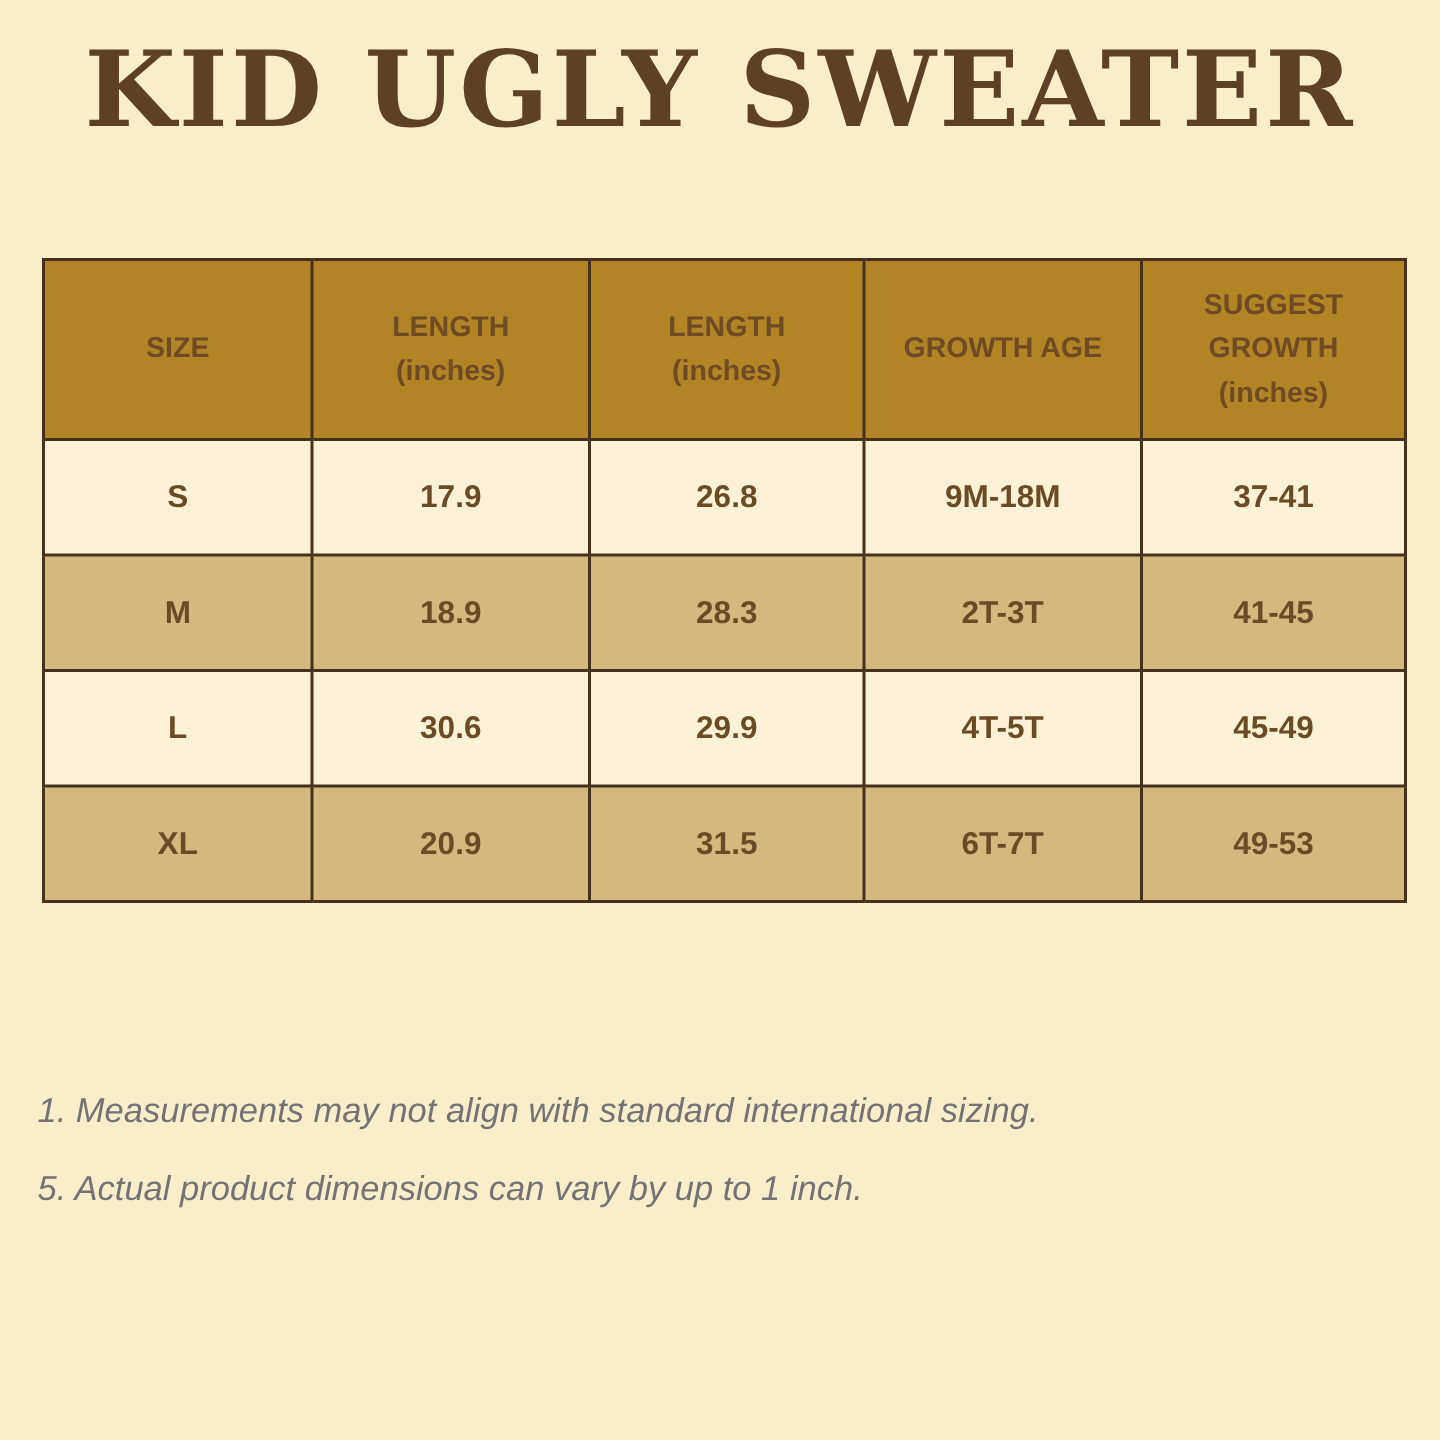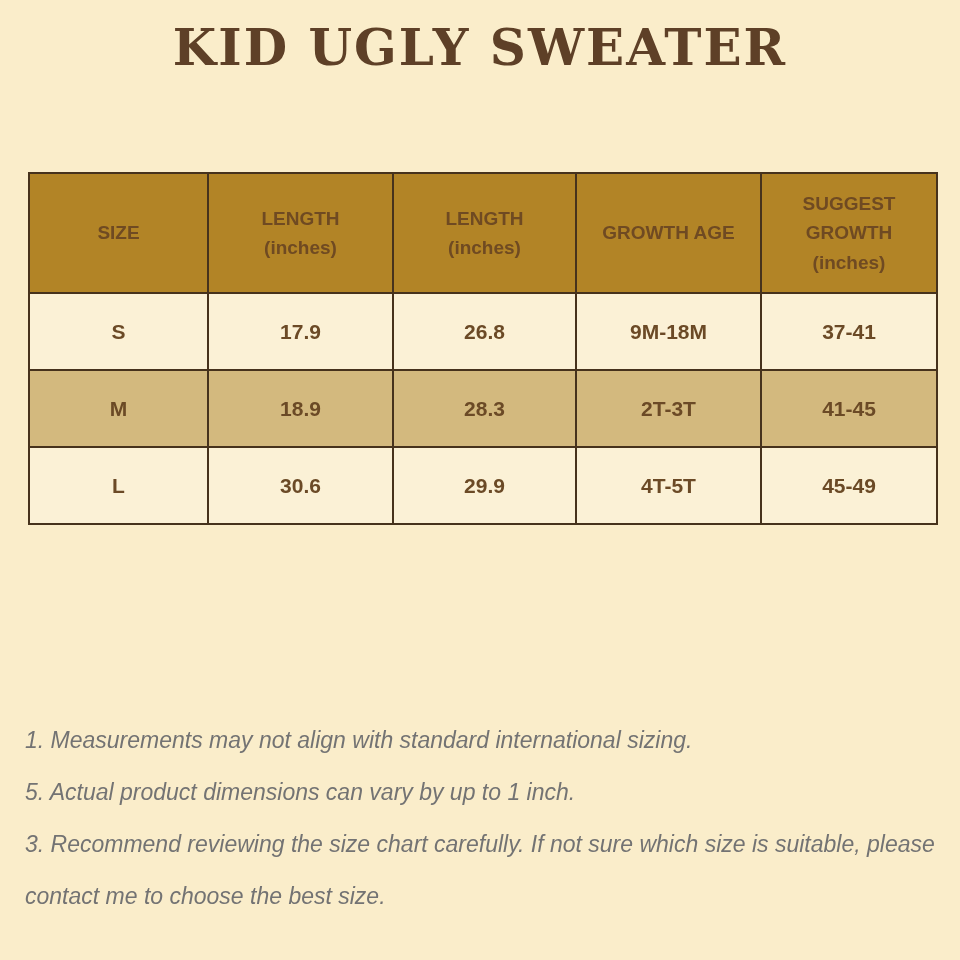--- a/index.html
+++ b/index.html
@@ -16,21 +16,21 @@
   }
   .page-title {
     position: absolute;
     top: 18px;
     left: 0;
     right: 0;
     margin: 0;
     text-align: center;
     font-family: "DejaVu Serif", serif;
     font-weight: bold;
-    font-size: 50px;
+    font-size: 70px;
     letter-spacing: 2px;
     color: #5E4027;
   }
   table.size-table {
     position: absolute;
     left: 28px;
     top: 172px;
     width: 908px;
     border-collapse: collapse;
     table-layout: fixed;
@@ -126,20 +126,26 @@
       <td>2T-3T</td>
       <td>41-45</td>
     </tr>
     <tr class="row-cream">
       <td>L</td>
       <td>30.6</td>
       <td>29.9</td>
       <td>4T-5T</td>
       <td>45-49</td>
     </tr>
+    <tr class="row-tan">
+      <td>XL</td>
+      <td>20.9</td>
+      <td>31.5</td>
+      <td>6T-7T</td>
+      <td>49-53</td>
+    </tr>
   </tbody>
 </table>
 
 <div class="notes">
   <p>1. Measurements may not align with standard international sizing.</p>
   <p>5. Actual product dimensions can vary by up to 1 inch.</p>
-  <p>3. Recommend reviewing the size chart carefully. If not sure which size is suitable, please contact me to choose the best size.</p>
 </div>
 
 </body></html>

